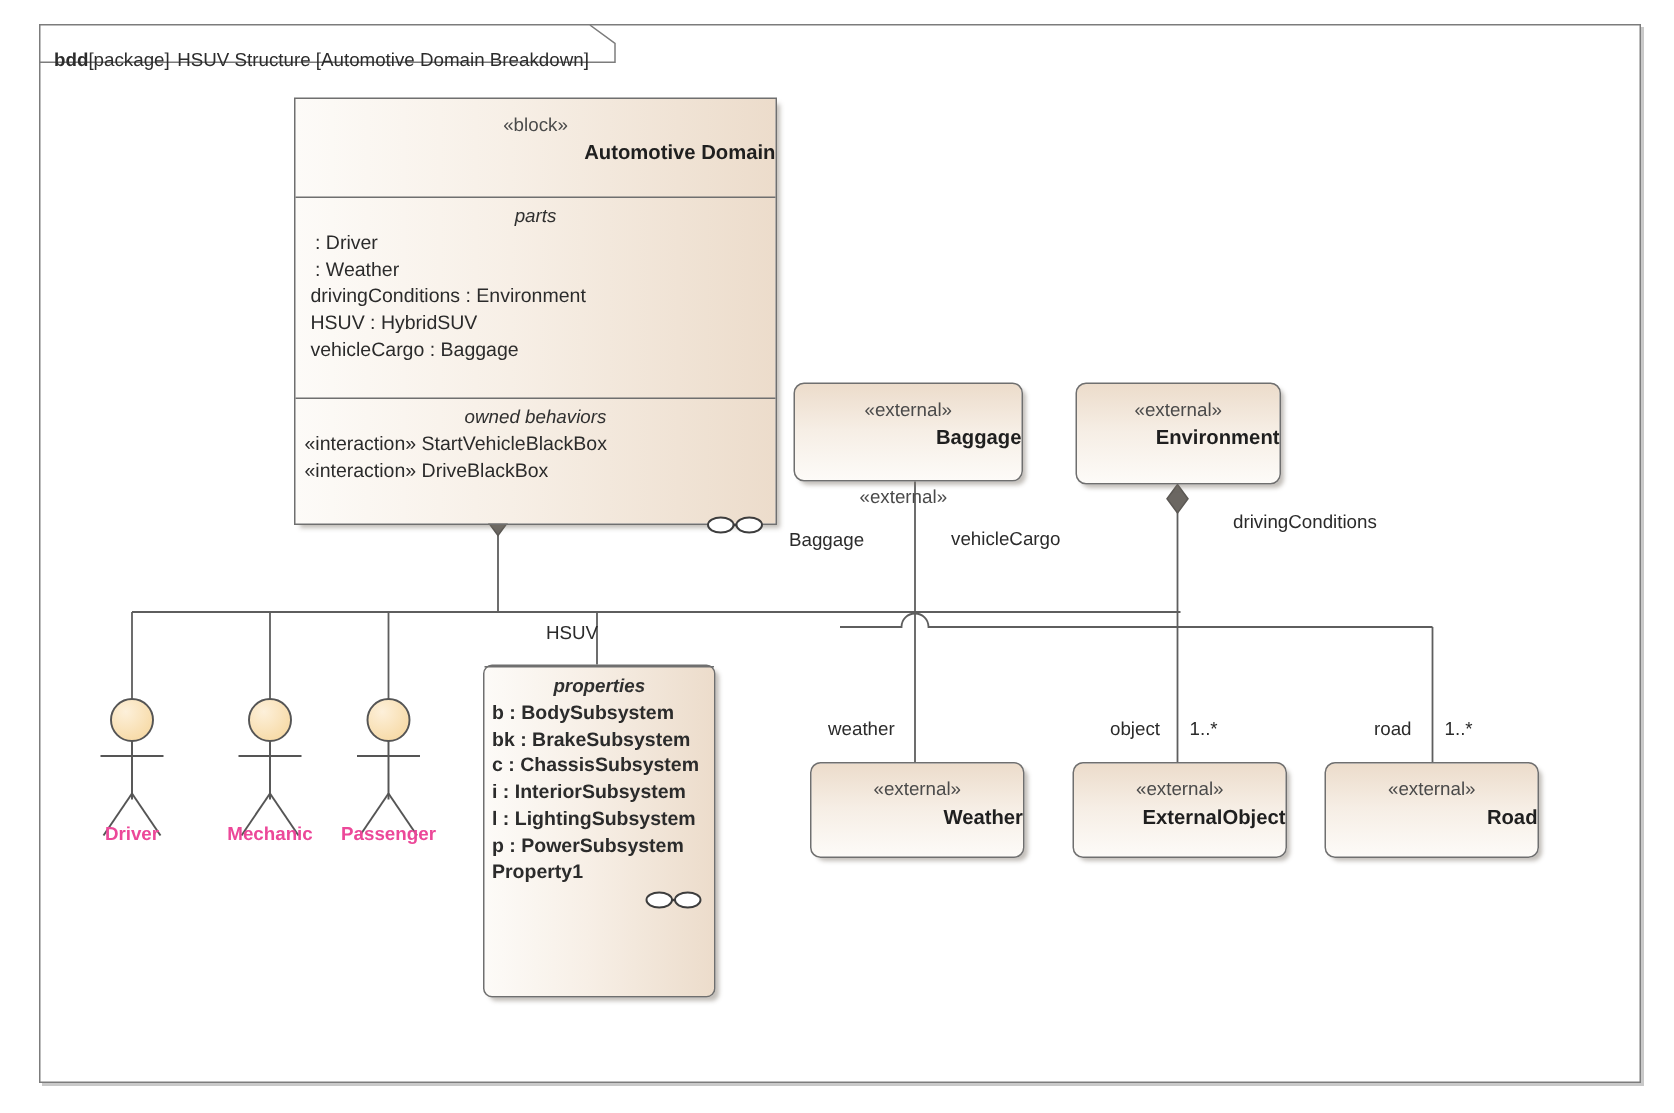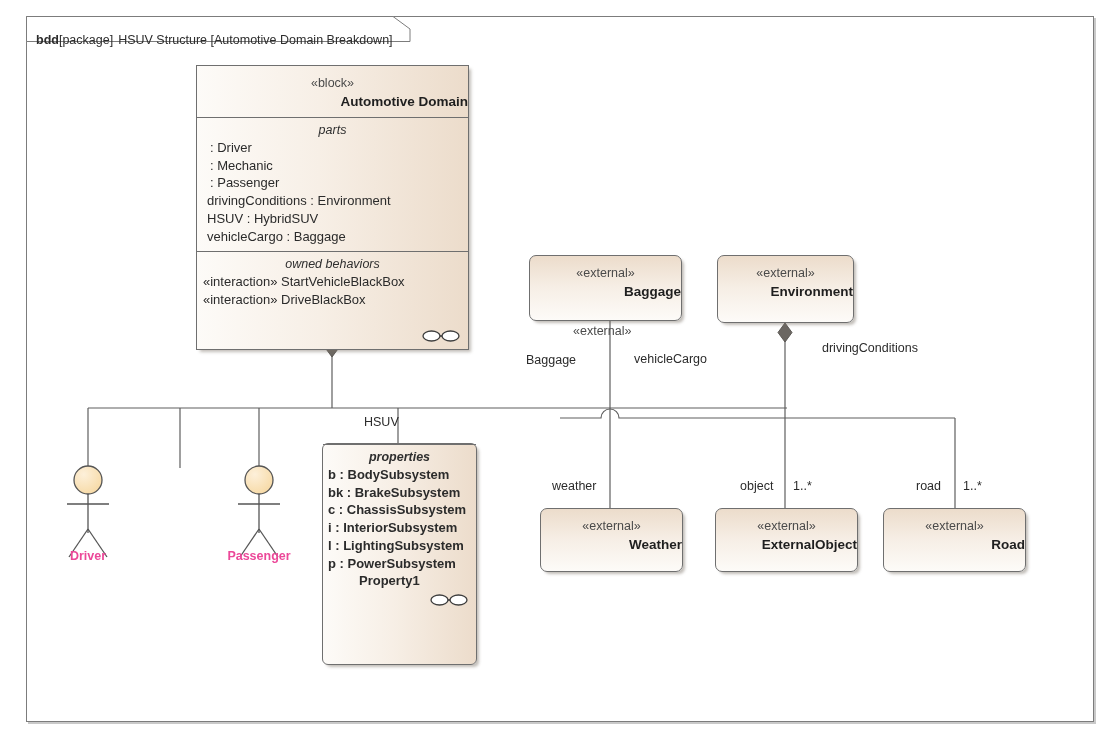--- a/index.html
+++ b/index.html
@@ -193,31 +193,30 @@
       <line x1="955" y1="418" x2="955" y2="508"></line>
     </g>
 
     <polygon points="332,338 339,347.5 332,357 325,347.5" fill="#6b6762" stroke="#5b5854" stroke-width="1"></polygon>
     <polygon points="785,323 792,332.5 785,342 778,332.5" fill="#6b6762" stroke="#5b5854" stroke-width="1"></polygon>
   </svg>
 
   <div class="elabel ghost" style="left:573px; top:324px;">«external»</div>
   <div class="elabel" style="left:526px; top:353px;">Baggage</div>
 
-  <div class="block main" style="left:196px; top:65px; width:273px; height:285px;">
+  <div class="block main" style="left:196px; top:65px; width:322px; height:285px;">
     <div class="compartment hdr" style="height:51px;">
       <span class="stereo">«block»</span>
       <span class="bname">Automotive Domain</span>
     </div>
 
-    <div class="compartment cmp-border" style="height:134px;">
+    <div class="compartment cmp-border" style="height:134px;margin-top:14px;">
       <div class="cmp-title">parts</div>
       <div class="feat ind">: Driver</div>
-      <div class="feat ind">: Mechanic</div>
-      <div class="feat ind">: Passenger</div>
+      <div class="feat ind">: Weather</div>
       <div class="feat">drivingConditions : Environment</div>
       <div class="feat">HSUV : HybridSUV</div>
       <div class="feat">vehicleCargo : Baggage</div>
     </div>
 
     <div class="compartment cmp-border" style="height:99px;">
       <div class="cmp-title">owned behaviors</div>
       <div class="feat" style="padding-left:6px;">«interaction» StartVehicleBlackBox</div>
       <div class="feat" style="padding-left:6px;">«interaction» DriveBlackBox</div>
       <svg class="oo-badge" viewBox="0 0 38 16">
@@ -230,21 +229,21 @@
 
   <div class="block main" style="left:322px; top:443px; width:155px; height:222px; border-radius:6px;">
     <div class="compartment cmp-border" style="height:170px;font-weight:bold;">
       <div class="cmp-title">properties</div>
       <div class="feat" style="padding-left:5px;">b : BodySubsystem</div>
       <div class="feat" style="padding-left:5px;">bk : BrakeSubsystem</div>
       <div class="feat" style="padding-left:5px;">c : ChassisSubsystem</div>
       <div class="feat" style="padding-left:5px;">i : InteriorSubsystem</div>
       <div class="feat" style="padding-left:5px;">l : LightingSubsystem</div>
       <div class="feat" style="padding-left:5px;">p : PowerSubsystem</div>
-      <div class="feat" style="padding-left:5px;margin-left:31px;">Property1</div>
+      <div class="feat" style="padding-left:5px;">Property1</div>
       <svg class="oo-badge" viewBox="0 0 38 16">
         <line x1="14" y1="8" x2="24" y2="8" stroke="#3d3d3d" stroke-width="1.6"></line>
         <ellipse cx="9.5" cy="8" rx="8.5" ry="5" fill="#ffffff" stroke="#3d3d3d" stroke-width="1.3"></ellipse>
         <ellipse cx="28.5" cy="8" rx="8.5" ry="5" fill="#ffffff" stroke="#3d3d3d" stroke-width="1.3"></ellipse>
       </svg>
     </div>
   </div>
 
   <div class="block ext" style="left:529px; top:255px; width:153px; height:66px;">
     <div class="compartment hdr" style="height:66px;">
@@ -293,20 +292,38 @@
       <defs>
         <radialGradient id="headg" cx="35%" cy="30%" r="85%">
           <stop offset="0%" stop-color="#fdf0da"></stop>
           <stop offset="100%" stop-color="#f6d79f"></stop>
         </radialGradient>
       </defs>
     </svg>
     <div class="alabel">Driver</div>
   </div>
 
+  <div class="actor" style="left:150px; top:465px; width:60px; height:105px;">
+    <svg width="60" height="100" viewBox="0 0 60 100">
+      <g stroke="#555" stroke-width="1.3" fill="none">
+        <circle cx="30" cy="15" r="14" fill="url(#headg2)"></circle>
+        <line x1="30" y1="29" x2="30" y2="68"></line>
+        <line x1="9" y1="39" x2="51" y2="39"></line>
+        <line x1="30" y1="64" x2="11" y2="92"></line>
+        <line x1="30" y1="64" x2="49" y2="92"></line>
+      </g>
+      <defs>
+        <radialGradient id="headg2" cx="35%" cy="30%" r="85%">
+          <stop offset="0%" stop-color="#fdf0da"></stop>
+          <stop offset="100%" stop-color="#f6d79f"></stop>
+        </radialGradient>
+      </defs>
+    </svg>
+    <div class="alabel">Mechanic</div>
+  </div>
 
   <div class="actor" style="left:229px; top:465px; width:60px; height:105px;">
     <svg width="60" height="100" viewBox="0 0 60 100">
       <g stroke="#555" stroke-width="1.3" fill="none">
         <circle cx="30" cy="15" r="14" fill="url(#headg3)"></circle>
         <line x1="30" y1="29" x2="30" y2="68"></line>
         <line x1="9" y1="39" x2="51" y2="39"></line>
         <line x1="30" y1="64" x2="11" y2="92"></line>
         <line x1="30" y1="64" x2="49" y2="92"></line>
       </g>

